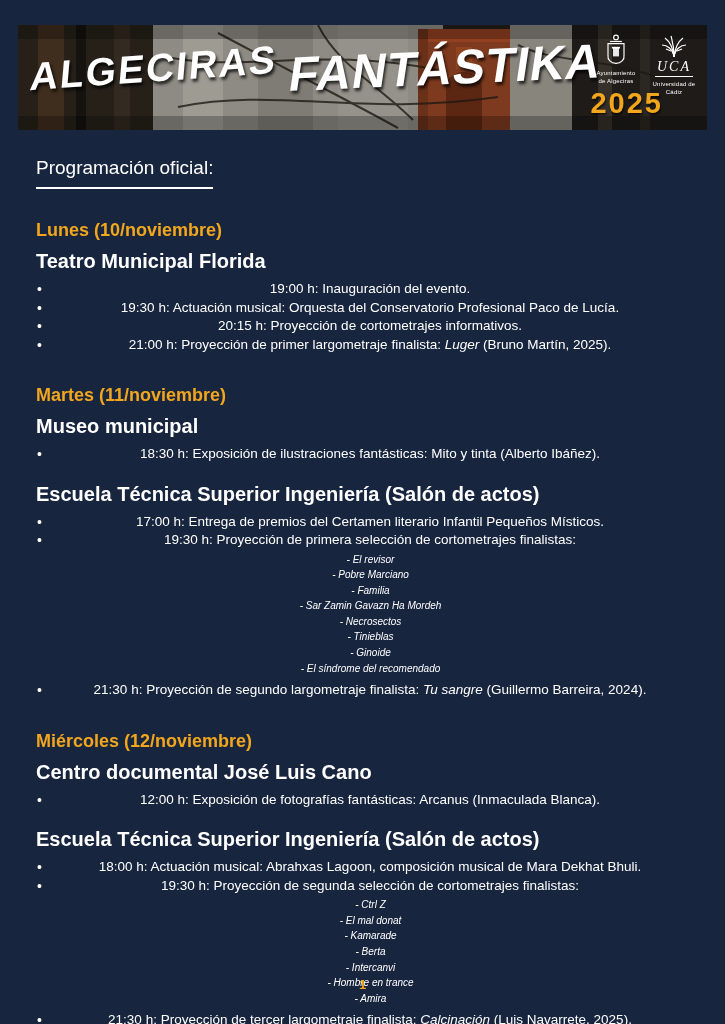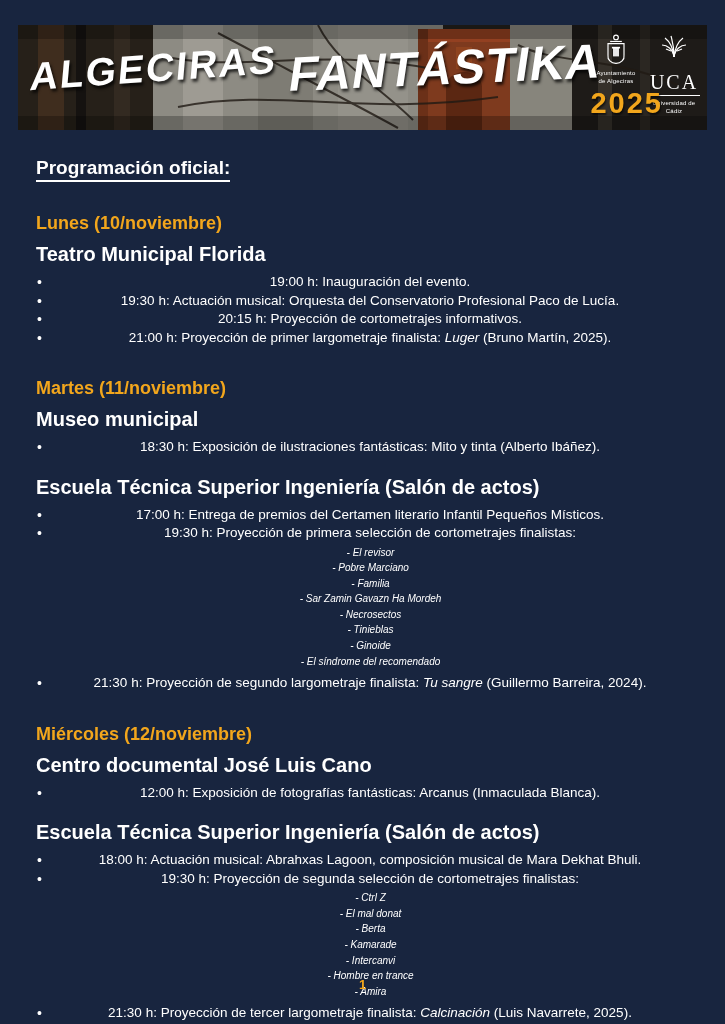--- a/index.html
+++ b/index.html
@@ -63,40 +63,40 @@
   .logo {
     display: flex; flex-direction: column; align-items: center;
     width: 46px; color: #fff;
   }
   .logo-label {
     font-size: 6px; line-height: 1.35; text-align: center; margin-top: 3px;
     letter-spacing: .2px;
   }
   .uca-acronym {
     font-family: "Liberation Serif", serif;
-    font-size: 20px; letter-spacing: 2px; font-weight: 400;
-    border-bottom: 1px solid #fff; padding: 0 2px 1px 2px; margin-top: 13px;
+    font-size: 14px; letter-spacing: 2px; font-weight: 400;
+    border-bottom: 1px solid #fff; padding: 0 2px 1px 2px; margin-top: 1px; font-style: italic;
   }
   .banner-year {
     position: absolute;
     right: 44px; bottom: 10px;
     font-size: 29px; font-weight: 700;
     letter-spacing: 2px;
     color: var(--accent);
     text-shadow: 1px 2px 2px rgba(0,0,0,.6);
   }
 
   
   .content { padding: 0 36px; color: var(--text); }
   .page-heading { margin-top: 26px; font-size: 19px; line-height: 23px; }
   .page-heading span {
     display: inline-block;
-    font-weight: 700;
+    font-weight: 400;
     border-bottom: 2px solid var(--text);
-    padding-bottom: 1px;
+    padding-bottom: 8px;
   }
   .day-section { margin-top: 31px; }
   .day-title {
     color: var(--accent);
     font-size: 18px; font-weight: 700; line-height: 21px;
   }
   .venue-name {
     color: var(--text);
     font-size: 20px; font-weight: 700; line-height: 19px;
     margin-top: 21px;
@@ -249,22 +249,22 @@
           <h3 class="venue-name">Centro documental José Luis Cano</h3>
           <ul class="events">
             <li class="event"><span class="seg">12:00 h: Exposición de fotografías fantásticas: Arcanus (Inmaculada Blanca).</span></li>
           </ul>
           <h3 class="venue-name">Escuela Técnica Superior Ingeniería (Salón de actos)</h3>
           <ul class="events">
             <li class="event"><span class="seg">18:00 h: Actuación musical: Abrahxas Lagoon, composición musical de Mara Dekhat Bhuli.</span></li>
             <li class="event"><span class="seg">19:30 h: Proyección de segunda selección de cortometrajes finalistas:</span><div class="films">
                 <div class="film">- Ctrl Z</div>
                 <div class="film">- El mal donat</div>
+                <div class="film">- Kamarade</div>
                 <div class="film">- Berta</div>
-                <div class="film">- Kamarade</div>
                 <div class="film">- Intercanvi</div>
                 <div class="film">- Hombre en trance</div>
                 <div class="film">- Amira</div>
               </div></li>
             <li class="event"><span class="seg">21:30 h: Proyección de tercer largometraje finalista: </span><em class="seg">Calcinación</em><span class="seg"> (Luis Navarrete, 2025).</span></li>
           </ul>
         </section>
       </div>
   </main>
 

